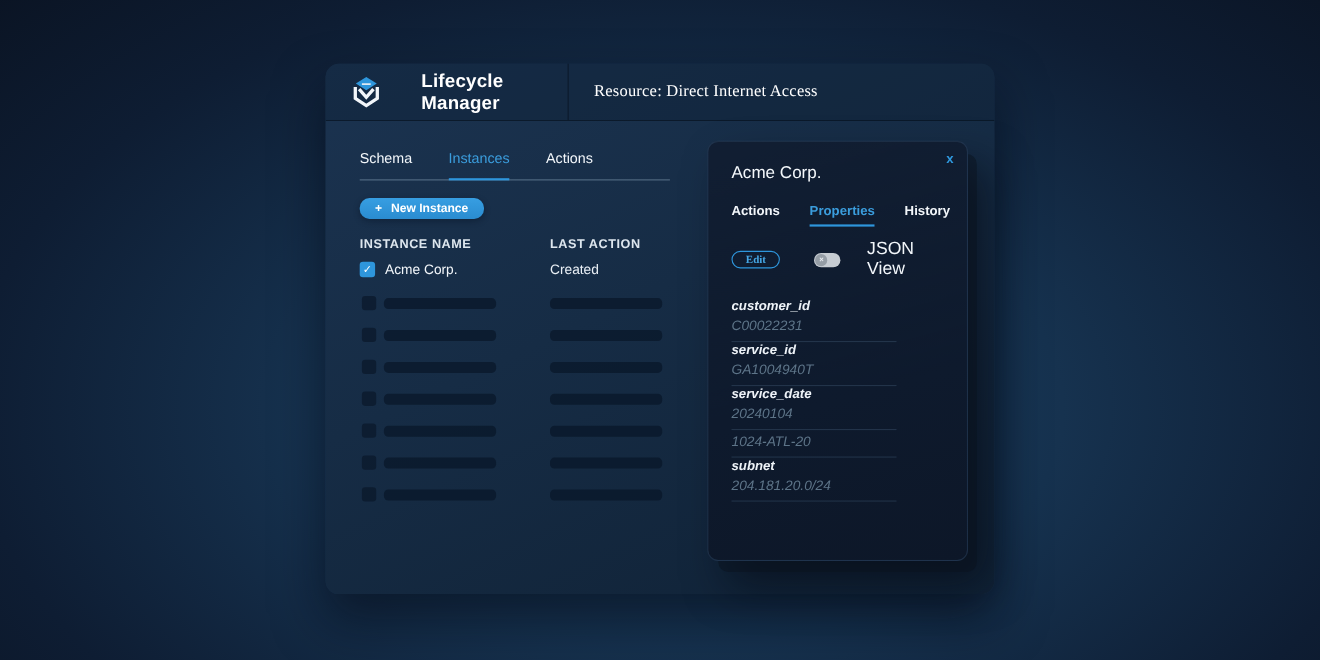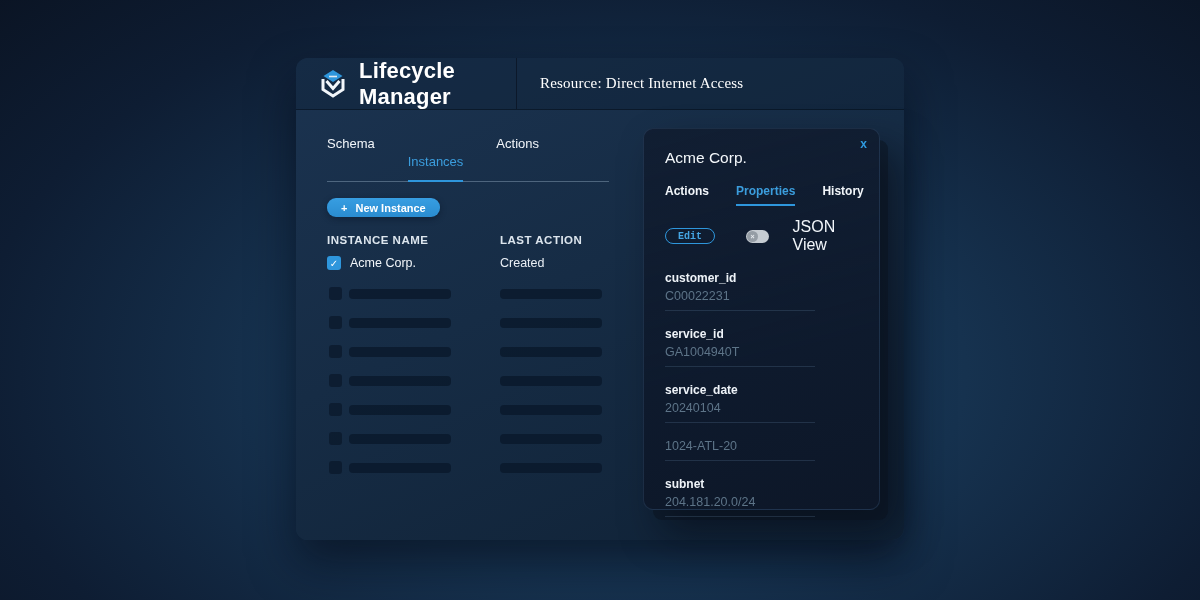--- a/index.html
+++ b/index.html
@@ -24,28 +24,28 @@
     display:flex; align-items:stretch; height:52px;
     background:rgba(12,28,48,0.35);
     border-bottom:1px solid rgba(6,14,26,0.55);
     border-radius:12px 12px 0 0;
   }
   .brand {
     display:flex; align-items:center; gap:11px;
     width:221px; padding-left:22px;
     border-right:1px solid rgba(6,14,26,0.6);
   }
-  .brand-title { font-size:22px; font-weight:700; letter-spacing:0.2px; }
+  .brand-title { font-size:17px; font-weight:700; letter-spacing:0.2px;margin-left:24px; }
   .resource-title { display:flex; align-items:center; padding-left:23px; font-size:15px; font-weight:400; letter-spacing:0.2px;font-family:Liberation Serif, serif; }
 
   
   .left-content { padding:26px 0 0 31px; width:608px; }
   .tabs { display:flex; gap:0; border-bottom:1px solid rgba(145,168,190,0.45); width:282px; }
   .tab { font-size:13px; font-weight:400; color:#f2f6fa; padding:0 0 11px 0; margin-right:33px; cursor:pointer; }
-  .tab.active { color:#3b9ddd; border-bottom:2px solid #2e96dc; margin-bottom:-1px;margin-top:18px; }
+  .tab.active { color:#3b9ddd; border-bottom:2px solid #2e96dc; margin-bottom:-1px; }
 
   .new-instance-btn {
     margin-top:16px; display:inline-flex; align-items:center; gap:8px;
     height:19px; padding:0 14px; border:none; border-radius:9px;
     background:linear-gradient(180deg,#379ee2,#2a8cd0);
     color:#fff; font-size:11px; font-weight:700; font-family:inherit;
     box-shadow:0 2px 6px rgba(5,15,30,0.4); cursor:pointer;
   }
   .new-instance-btn .plus { font-size:11px; font-weight:700; }
 
@@ -81,32 +81,32 @@
   .panel-close { position:absolute; right:12px; top:8px; color:#2f9ae0; font-size:12px; font-weight:700; cursor:pointer; }
   .panel-title { font-size:15.5px; font-weight:400; color:#f4f8fb; }
   .panel-tabs { display:flex; margin-top:17px; }
   .ptab { font-size:12px; font-weight:700; color:#f2f6fa; padding-bottom:6px; margin-right:27px; cursor:pointer; }
   .ptab.active { color:#3b9ddd; border-bottom:2px solid #2e96dc; }
 
   .panel-controls { display:flex; align-items:center; margin-top:12px; }
   .edit-btn {
     height:16px; padding:0 12px; border-radius:9px; background:transparent;
     border:1.5px solid #2e96dc; color:#45a6e4; font-size:10px; font-weight:700;
-    font-family:Liberation Mono, monospace; display:inline-flex; align-items:center; cursor:pointer;
+    font-family:Liberation Serif, serif; display:inline-flex; align-items:center; cursor:pointer;
   }
   .toggle { margin-left:31px; width:28px; height:13px; border-radius:7px; background:#c6ccd2; position:relative; cursor:pointer; }
   .toggle-knob {
     position:absolute; left:1px; top:1px; width:11px; height:11px; border-radius:50%;
     background:#959da5; display:flex; align-items:center; justify-content:center;
     color:#e8ecf0; font-size:7px; line-height:1; font-weight:700;
   }
   .toggle-label { margin-left:24px; font-size:16px; color:#f2f6fa; }
 
   .fields { margin-top:17px; }
-  .field { margin-bottom:16px; }
+  .field { margin-bottom:0;font-style:italic; }
   .field-key { font-size:12px; font-weight:700; color:#eef3f8; height:15px; }
   .field-value { margin-top:3px; font-size:12.5px; color:#5d7488; height:15px; }
   .field-sep { margin-top:6px; height:1px; width:150px; background:rgba(125,165,205,0.18); }
 
   
   .logo { width:30px; height:30px; flex:0 0 30px; }
 </style>
 </head>
 <body>
 

